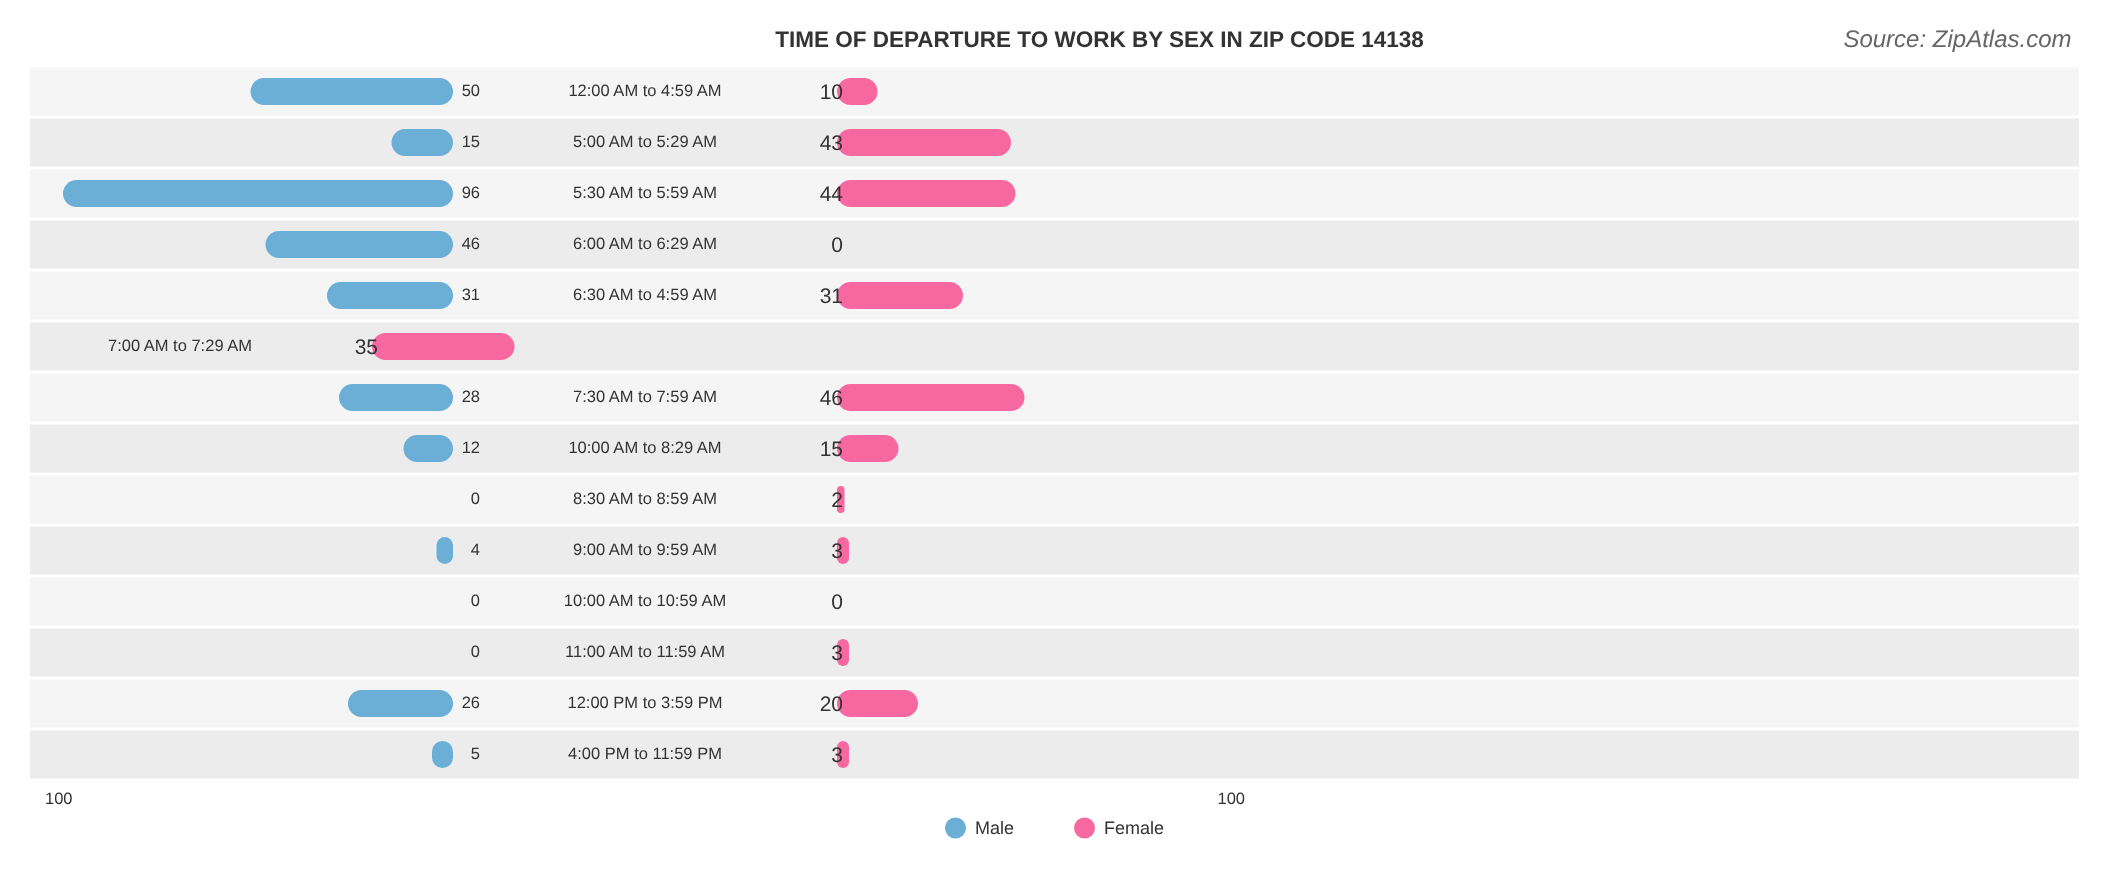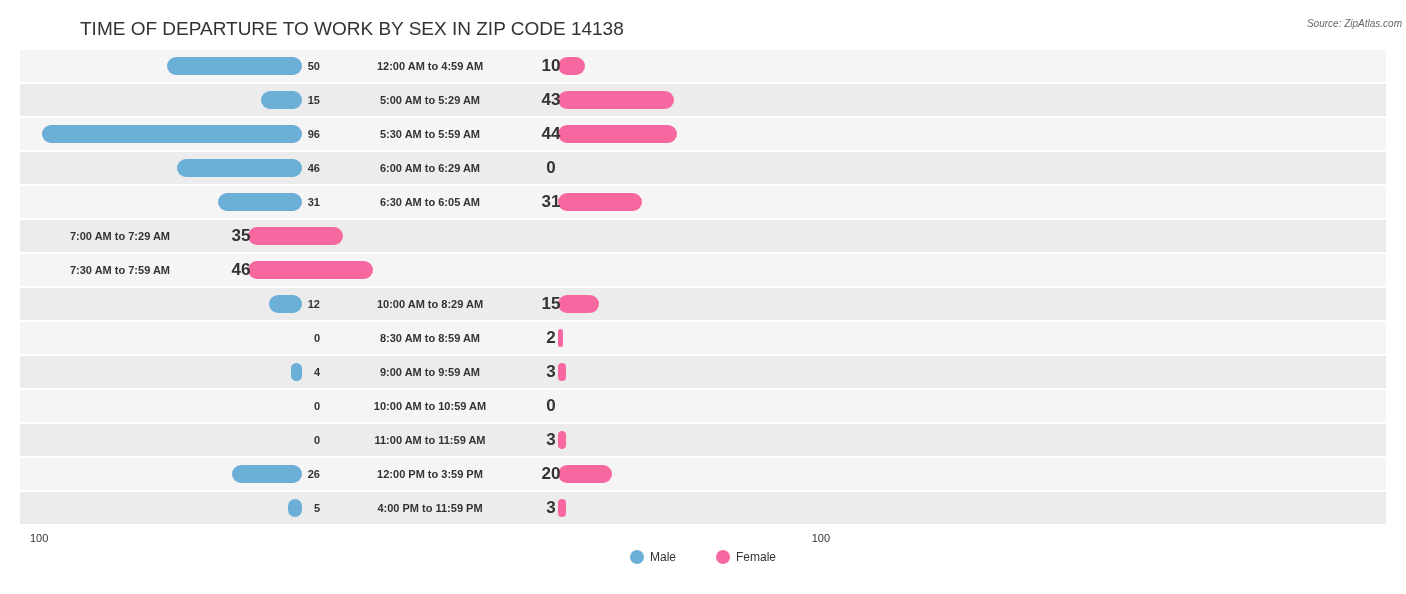--- a/index.html
+++ b/index.html
@@ -11,42 +11,41 @@
       overflow: hidden;
       position: relative;
     }
     .chart-container {
       width: 1406px;
       height: 594px;
       padding: 18px 20px 40px 20px;
       position: relative;
     }
     .chart-title {
-      font-size: 19px;
-      font-weight: normal;
-      color: #333;
-      text-align: left;
+      font-size: 15px;
+      font-weight: bold;
+      color: #333;
+      text-align: center;
       margin-bottom: 10px;
       padding-left: 60px;
     }
     .source-label {
       position: absolute;
       top: 18px;
-      right: 4px;
-      font-size: 10px;
+      right: 25px;
+      font-size: 16px;
       color: #666;
       font-style: italic;
     }
     .bar-row {
       display: flex;
       align-items: center;
       height: 32px;
       margin-bottom: 2px;
       position: relative;
-      font-weight: bold;
     }
     .bar-row:nth-child(odd) {
       background: #f5f5f5;
     }
     .bar-row:nth-child(even) {
       background: #ececec;
     }
     .left-section {
       width: 310px;
       display: flex;
@@ -90,24 +89,24 @@
       height: 100%;
     }
     .right-bar {
       height: 18px;
       background: #f768a1;
       border-radius: 9px;
       position: absolute;
       left: 30px;
     }
     .right-value {
-      font-size: 17px;
+      font-size: 14px;
       color: #333;
       min-width: 22px;
-      text-align: center;
+      text-align: right;
       margin-left: 4px;
       z-index: 2;
       position: relative;
     }
     .axis-row {
       display: flex;
       align-items: flex-end;
       padding: 6px 0 2px 0;
     }
     .axis-left {
@@ -201,34 +200,38 @@
     <div class="right-section">
       <span class="right-value">0</span>
       <div class="right-bar" style="width:0px; left: 28px;"></div>
     </div>
   </div>
       <div class="bar-row">
     <div class="left-section">
       <div class="left-bar" style="width:84px; right: 28px;"></div>
       <span class="left-value">31</span>
     </div>
-    <div class="center-label">6:30 AM to 6:05 AM</div>
+    <div class="center-label">6:30 AM to 4:59 AM</div>
     <div class="right-section">
       <span class="right-value">31</span>
       <div class="right-bar" style="width:84px; left: 28px;"></div>
     </div>
   </div>
       <div class="bar-row">
     <div class="center-label">7:00 AM to 7:29 AM</div>
     <div class="right-section">
       <span class="right-value">35</span>
       <div class="right-bar" style="width:95px; left: 28px;"></div>
     </div>
   </div>
       <div class="bar-row">
+    <div class="left-section">
+      <div class="left-bar" style="width:76px; right: 28px;"></div>
+      <span class="left-value">28</span>
+    </div>
     <div class="center-label">7:30 AM to 7:59 AM</div>
     <div class="right-section">
       <span class="right-value">46</span>
       <div class="right-bar" style="width:125px; left: 28px;"></div>
     </div>
   </div>
       <div class="bar-row">
     <div class="left-section">
       <div class="left-bar" style="width:33px; right: 28px;"></div>
       <span class="left-value">12</span>

